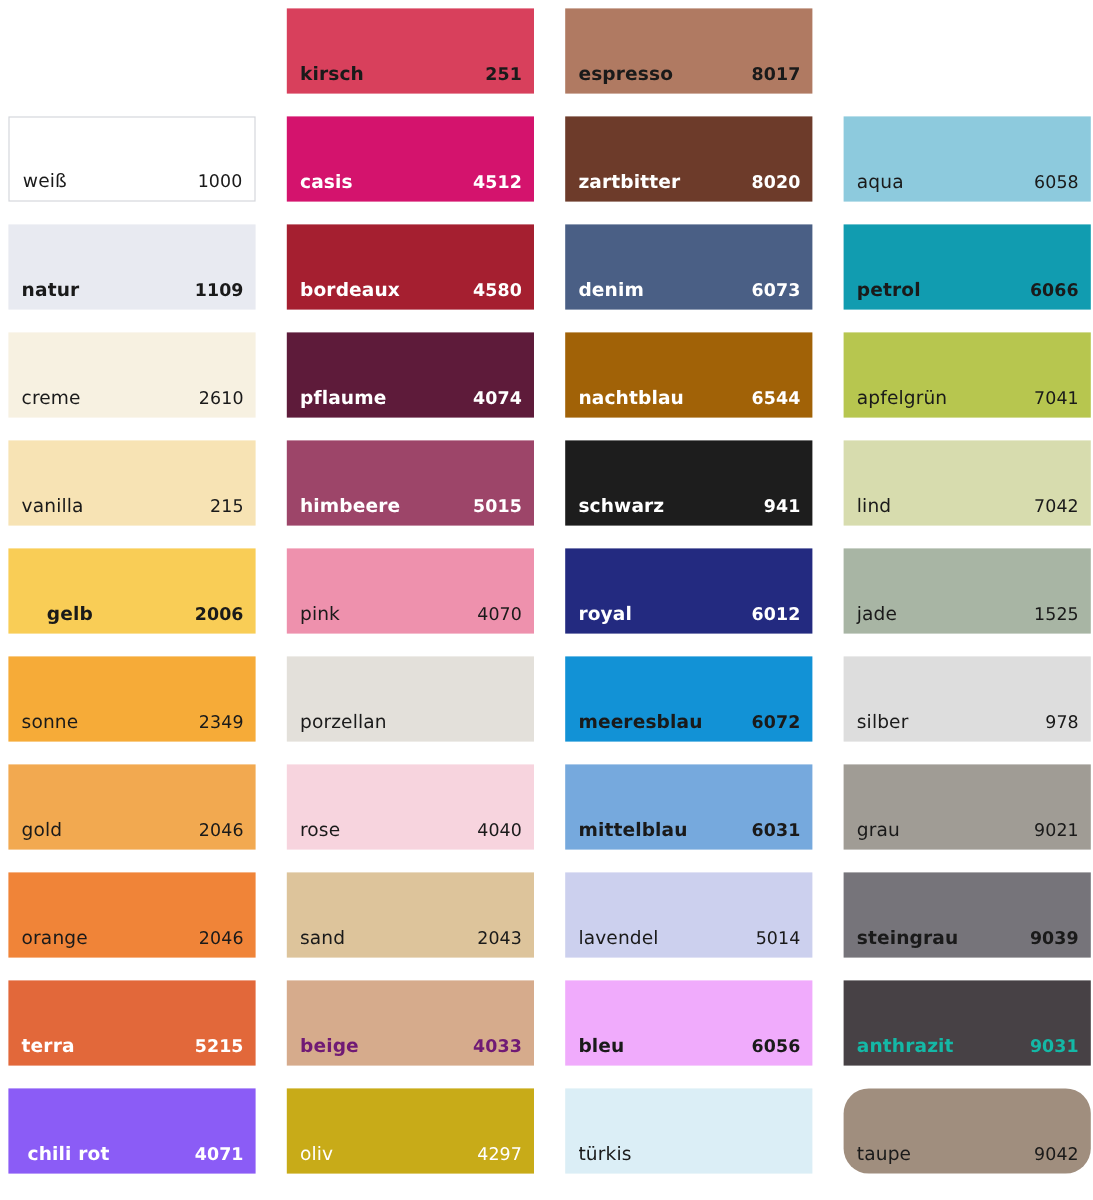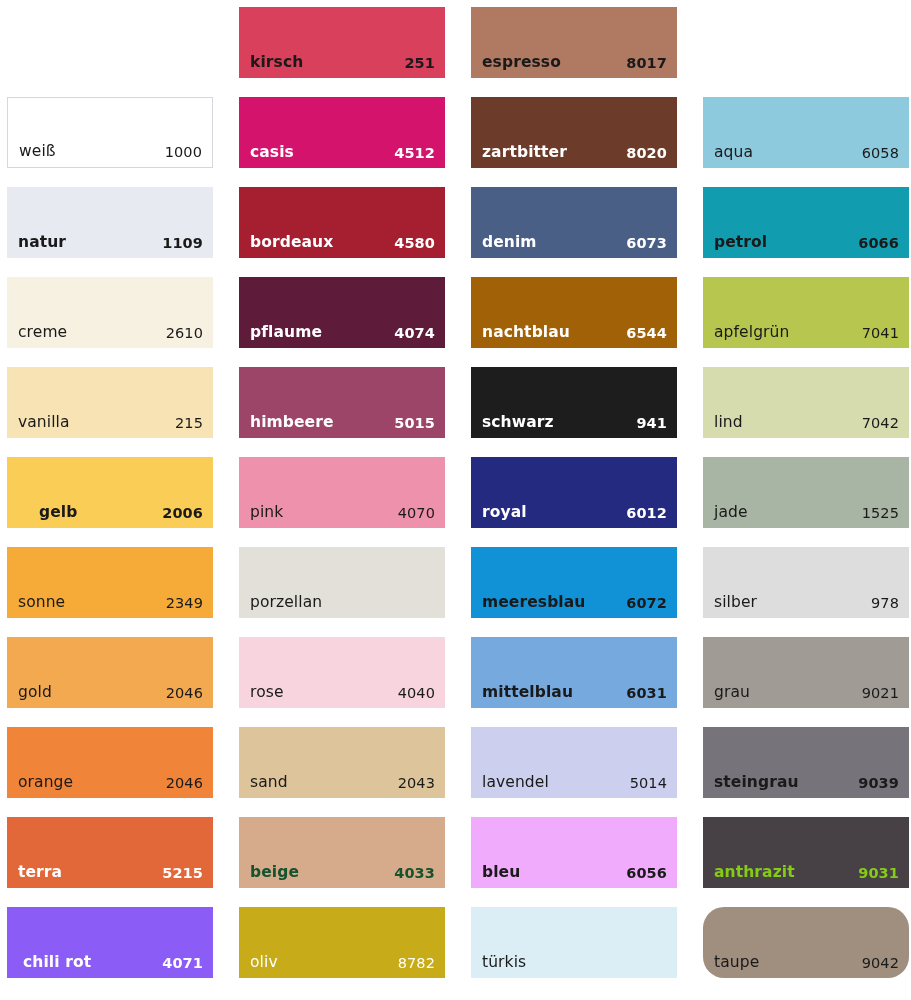--- a/index.html
+++ b/index.html
@@ -135,27 +135,27 @@
           <span class="sw-code"></span>
         </div>
         <div class="swatch weight-normal" style="background: rgb(247, 212, 222); color: rgb(26, 26, 26);">
           <span class="sw-name">rose</span>
           <span class="sw-code">4040</span>
         </div>
         <div class="swatch weight-normal" style="background: rgb(221, 196, 155); color: rgb(26, 26, 26);">
           <span class="sw-name">sand</span>
           <span class="sw-code">2043</span>
         </div>
-        <div class="swatch weight-bold" style="background: rgb(214, 171, 140); color: #14532d;">
+        <div class="swatch weight-bold" style="background: rgb(214, 171, 140); color: #701a75;">
           <span class="sw-name">beige</span>
           <span class="sw-code">4033</span>
         </div>
         <div class="swatch weight-normal" style="background: rgb(200, 171, 24); color: rgb(255, 255, 255);">
           <span class="sw-name">oliv</span>
-          <span class="sw-code">8782</span>
+          <span class="sw-code">4297</span>
         </div>
       </div>
       <div class="column">
         <div class="swatch weight-bold" style="background: rgb(176, 122, 98); color: rgb(26, 26, 26);">
           <span class="sw-name">espresso</span>
           <span class="sw-code">8017</span>
         </div>
         <div class="swatch weight-bold" style="background: rgb(109, 59, 42); color: rgb(255, 255, 255);">
           <span class="sw-name">zartbitter</span>
           <span class="sw-code">8020</span>
@@ -223,21 +223,21 @@
           <span class="sw-code">978</span>
         </div>
         <div class="swatch weight-normal" style="background: rgb(160, 156, 149); color: rgb(26, 26, 26);">
           <span class="sw-name">grau</span>
           <span class="sw-code">9021</span>
         </div>
         <div class="swatch weight-bold" style="background: rgb(118, 116, 122); color: rgb(26, 26, 26);">
           <span class="sw-name">steingrau</span>
           <span class="sw-code">9039</span>
         </div>
-        <div class="swatch weight-bold" style="background: rgb(71, 65, 69); color: #84cc16; gap: 12px;">
+        <div class="swatch weight-bold" style="background: rgb(71, 65, 69); color: #14b8a6; gap: 12px;">
           <span class="sw-name">anthrazit</span>
           <span class="sw-code">9031</span>
         </div>
         <div class="swatch weight-normal" style="background: rgb(160, 142, 126); color: rgb(26, 26, 26); border-radius: 21px;">
           <span class="sw-name">taupe</span>
           <span class="sw-code">9042</span>
         </div>
       </div>
     </div>
 </div>

